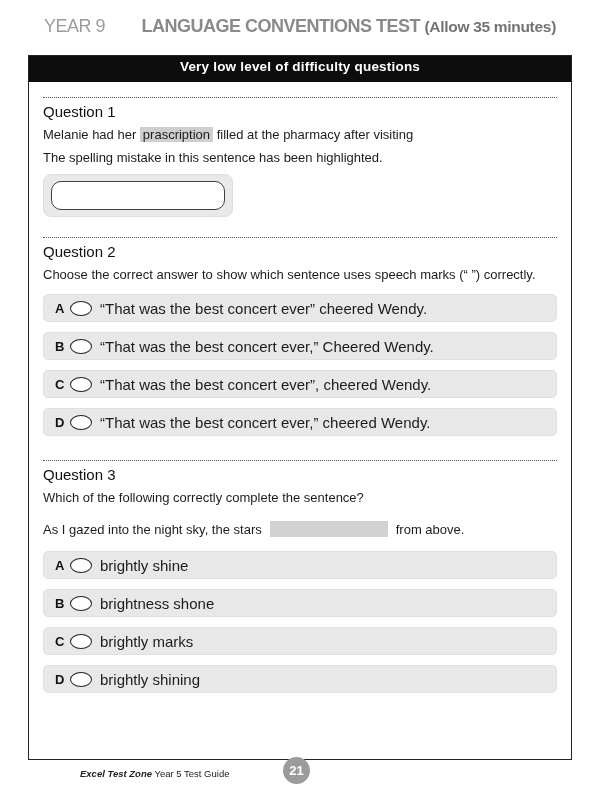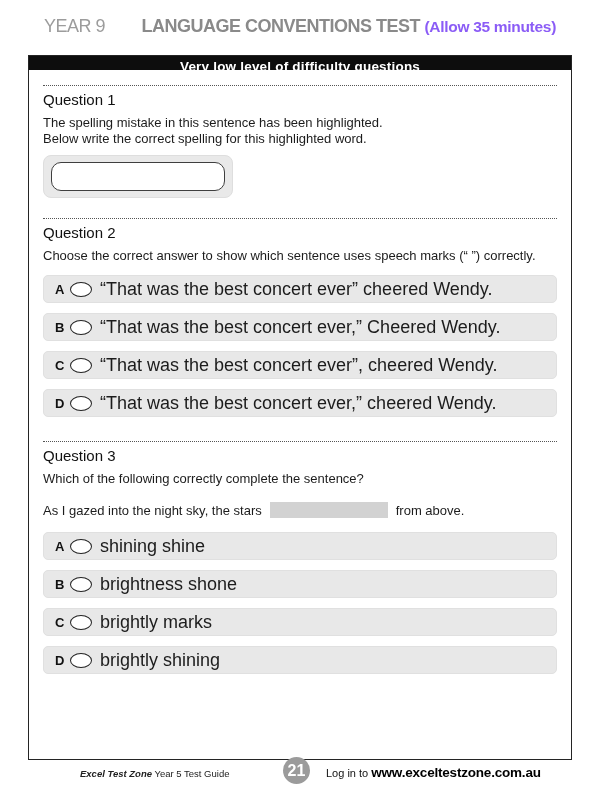--- a/index.html
+++ b/index.html
@@ -3,54 +3,54 @@
 <meta charset="utf-8">
 <style>
   * { margin:0; padding:0; box-sizing:border-box; }
   html, body { width:600px; height:800px; background:#ffffff; font-family:"Liberation Sans", sans-serif; color:#1a1a1a; }
   .page { position:relative; width:600px; height:800px; overflow:hidden; background:#fff; }
 
   
   .page-title { position:absolute; top:16px; left:0; width:600px; text-align:center; white-space:nowrap; }
   .title-year { color:#9c9c9c; font-size:18px; letter-spacing:-0.5px; }
   .title-test { color:#8a8a8a; font-size:18px; font-weight:bold; letter-spacing:-0.5px;padding-left:32px; }
-  .title-allow { color:#8b5cf6; font-size:15.5px; font-weight:bold; letter-spacing:-0.3px;text-align:center; }
+  .title-allow { color:#737373; font-size:15.5px; font-weight:bold; letter-spacing:-0.3px;text-align:center; }
 
   
   .main-box { position:absolute; left:28px; top:55px; width:544px; height:705px; border:1px solid #242424; background:#fff; }
-  .banner { height:14px; background:#0d0d0d; color:#ffffff; font-size:13.5px; font-weight:bold; text-align:center; line-height:22px; letter-spacing:0.2px; }
+  .banner { height:26px; background:#0d0d0d; color:#ffffff; font-size:13.5px; font-weight:bold; text-align:center; line-height:22px; letter-spacing:0.2px; }
   .content { padding:0 14px; }
 
   .qsection { border-top:1px dotted #555; }
   .sec1 { margin-top:15px; }
   .sec2 { margin-top:20px; }
   .sec3 { margin-top:24px; }
   .q-heading { font-size:15px; font-weight:normal; color:#111; margin-top:6px; line-height:16px; }
   .q-text { font-size:13px; line-height:16px; color:#1c1c1c; margin-top:7px; }
   .hl-word { background:#cfcfcf; padding:0 3px; }
 
   
   .answer-wrap { margin-top:8px; width:190px; height:43px; background:#e9e9e9; border-radius:8px; border:1px solid #dedede; }
   .answer-input { display:block; margin:6px 7px; width:174px; height:29px; border:1.5px solid #3f3f3f; border-radius:10px; background:#fff; font-size:13px; padding:0 8px; outline:none; font-family:"Liberation Sans", sans-serif; }
 
   
   .options { margin-top:11px; }
   .option-row { display:flex; align-items:center; height:28px; background:#e8e8e8; border:1px solid #e0e0e0; border-radius:5px; margin-bottom:10px; padding-left:11px; cursor:pointer; }
   .opt-letter { font-size:13px; font-weight:bold; color:#111; width:13px; letter-spacing:-0.5px; }
   .opt-radio { width:22px; height:15px; border:1.5px solid #222; border-radius:50%; background:#fff; margin:0 8px 0 2px; flex:0 0 auto; }
-  .opt-text { font-size:18px; color:#1c1c1c; }
+  .opt-text { font-size:15px; color:#1c1c1c; }
 
   
   .cloze { margin-top:14px; font-size:13px; line-height:20px; color:#1c1c1c; }
   .cloze-blank { display:inline-block; width:118px; height:16px; background:#d2d2d2; vertical-align:-3px; margin:0 8px; }
 
   
   .footer-left { position:absolute; left:80px; top:768px; font-size:9.5px; color:#222; white-space:nowrap; }
   .footer-brand { font-weight:bold; font-style:italic; }
-  .page-badge { position:absolute; left:283px; top:757px; width:27px; height:27px; border-radius:50%; background:#9b9b9b; color:#fff; font-weight:bold; font-size:16px; text-align:center; line-height:27px; }
+  .page-badge { position:absolute; left:283px; top:757px; width:27px; height:27px; border-radius:50%; background:#9b9b9b; color:#fff; font-weight:bold; font-size:13px; text-align:center; line-height:27px; }
   .footer-right { position:absolute; left:326px; top:763px; white-space:nowrap; }
   .footer-login { font-size:11px; color:#111; }
   .footer-url { font-size:13.5px; font-weight:bold; color:#000; letter-spacing:-0.2px; }
 </style>
 </head>
 <body>
 
 <div class="page">
 
   <div class="page-title">
@@ -60,24 +60,24 @@
   </div>
 
   <div class="main-box">
     <div class="banner">Very low level of difficulty questions</div>
 
     <div class="content">
 
       <div class="qsection sec1">
         <div class="q-heading">Question 1</div>
         <div class="q-text">
+          <div><span>Melanie had her </span><span class="hl-word">prascription</span><span> filled at the pharmacy after visiting</span></div>
         </div>
         <div class="q-text">
           <div>The spelling mistake in this sentence has been highlighted.</div>
-          <div>Below write the correct spelling for this highlighted word.</div>
         </div>
         <div class="answer-wrap">
           <input class="answer-input" type="text" value="" style="">
         </div>
       </div>
 
       <div class="qsection sec2">
         <div class="q-heading">Question 2</div>
         <div class="q-text">Choose the correct answer to show which sentence uses speech marks (“ ”) correctly.</div>
         <div class="options">
@@ -107,21 +107,21 @@
       <div class="qsection sec3">
         <div class="q-heading">Question 3</div>
         <div class="q-text">Which of the following correctly complete the sentence?</div>
         <div class="cloze">
           <span>As I gazed into the night sky, the stars</span><span class="cloze-blank"></span><span>from above.</span>
         </div>
         <div class="options">
           <div class="option-row">
             <span class="opt-letter">A</span>
             <span class="opt-radio"></span>
-            <span class="opt-text">shining shine</span>
+            <span class="opt-text">brightly shine</span>
           </div>
           <div class="option-row">
             <span class="opt-letter">B</span>
             <span class="opt-radio"></span>
             <span class="opt-text">brightness shone</span>
           </div>
           <div class="option-row">
             <span class="opt-letter">C</span>
             <span class="opt-radio"></span>
             <span class="opt-text">brightly marks</span>
@@ -134,17 +134,14 @@
         </div>
       </div>
 
     </div>
   </div>
 
   <div class="footer-left">
     <span class="footer-brand">Excel Test Zone</span><span> Year 5 Test Guide</span>
   </div>
   <div class="page-badge">21</div>
-  <div class="footer-right">
-    <span class="footer-login">Log in to </span><span class="footer-url">www.exceltestzone.com.au</span>
-  </div>
 
 </div>
 
 </body></html>

